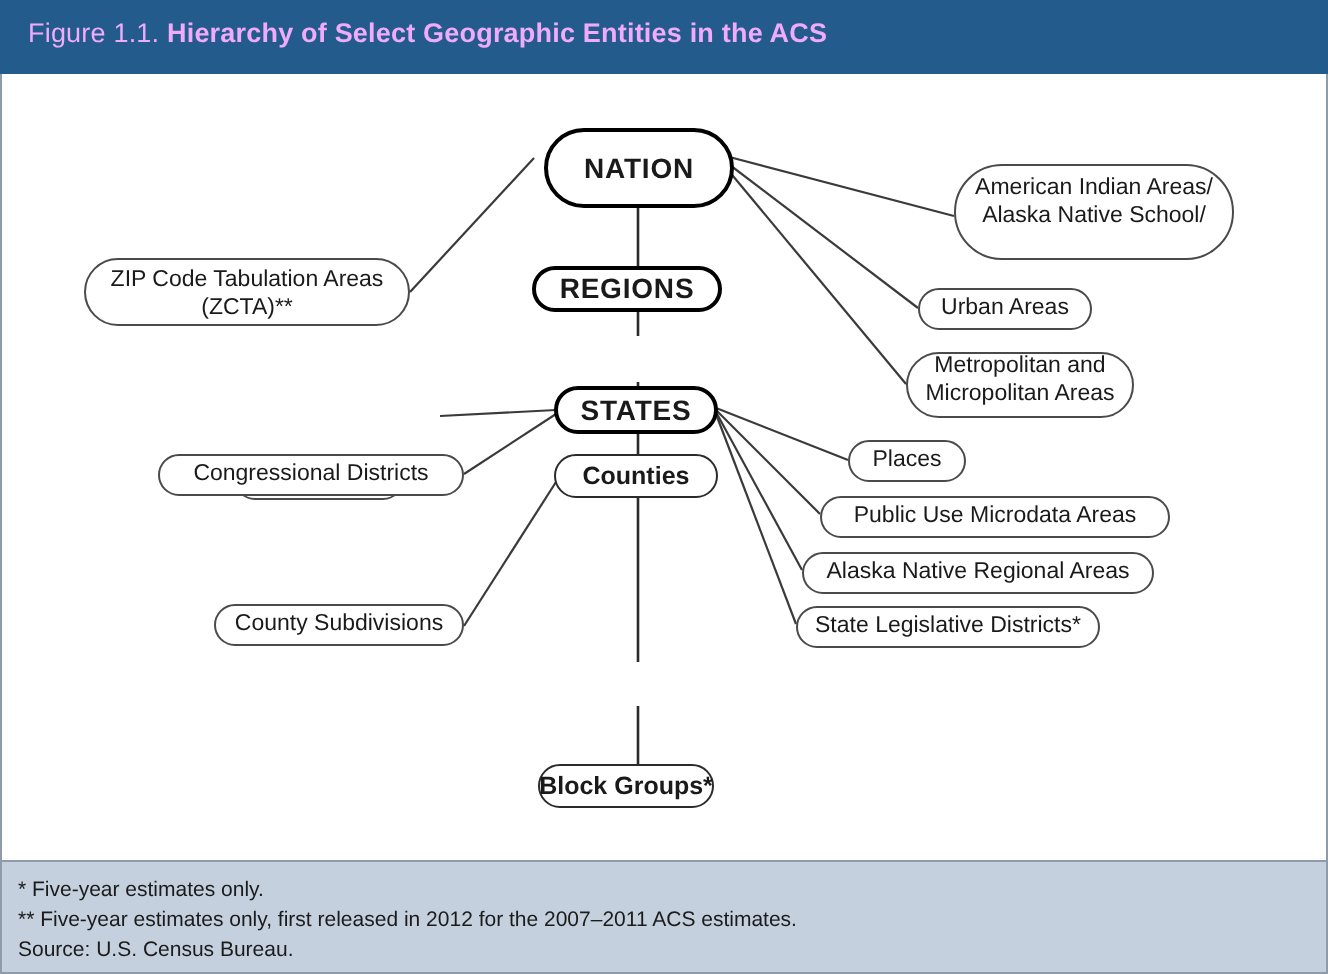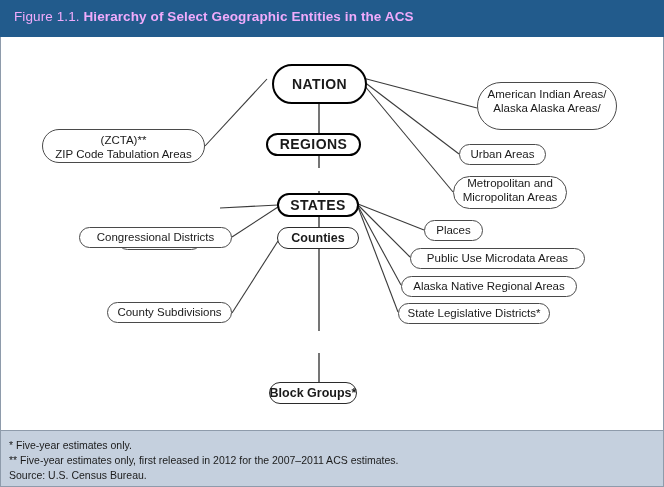--- a/index.html
+++ b/index.html
@@ -171,39 +171,39 @@
     <div class="node secondary" style="left:276px; top:190px; width:82px; height:22px;">
       <span>Counties</span>
     </div>
 
 
     <div class="node secondary" style="left:268px; top:345px; width:88px; height:22px;">
       <span>Block Groups*</span>
     </div>
 
     <div class="node leaf" style="left:41px; top:92px; width:163px; height:34px; display:block; padding-top:4px;">
+      <div>ZIP Code Tabulation Areas</div>
       <div>(ZCTA)**</div>
-      <div>ZIP Code Tabulation Areas</div>
     </div>
 
     <div class="node leaf" style="left:116px; top:160px; width:85px; height:21px;margin-top:32px;">
       <span>School Districts</span>
     </div>
 
     <div class="node leaf" style="left:78px; top:190px; width:153px; height:21px;">
       <span>Congressional Districts</span>
     </div>
 
     <div class="node leaf" style="left:106px; top:265px; width:125px; height:21px;">
       <span>County Subdivisions</span>
     </div>
 
     <div class="node leaf" style="left:476px; top:45px; width:140px; height:48px; display:block; padding-top:5px;">
       <div>American Indian Areas/</div>
-      <div>Alaska Alaska Areas/</div>
+      <div>Alaska Native School/</div>
     </div>
 
     <div class="node leaf" style="left:458px; top:107px; width:87px; height:21px;">
       <span>Urban Areas</span>
     </div>
 
     <div class="node leaf" style="left:452px; top:139px; width:114px; height:33px; display:block; padding-top:0;">
       <div>Metropolitan and</div>
       <div>Micropolitan Areas</div>
     </div>

